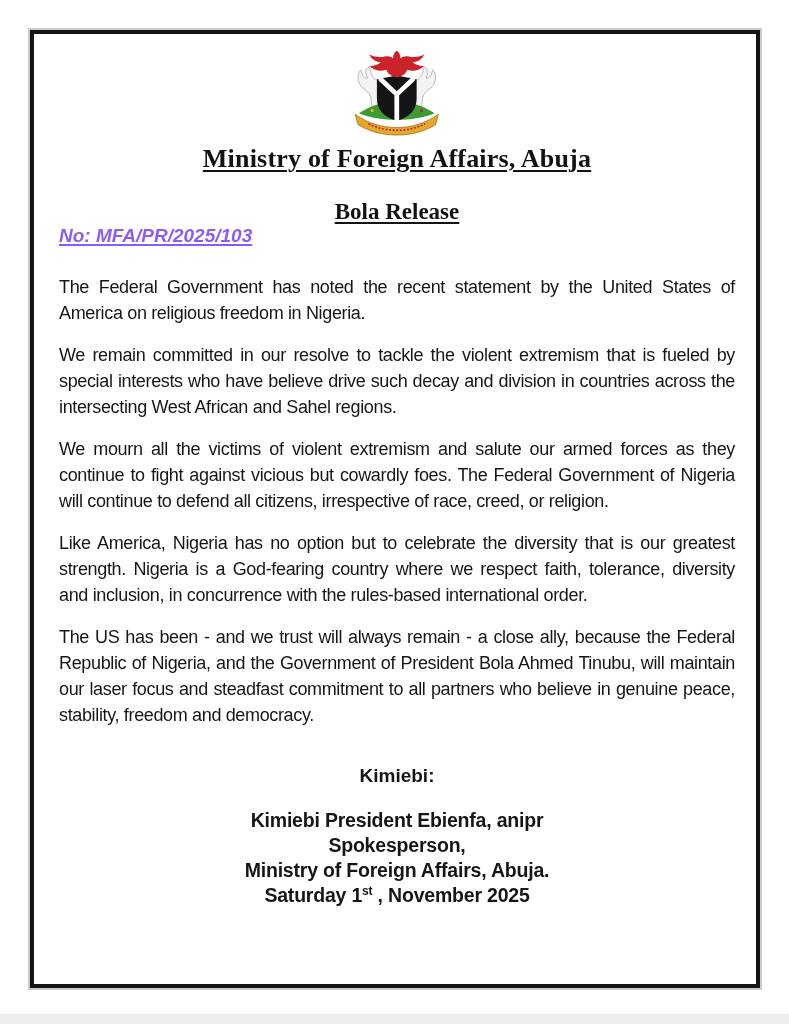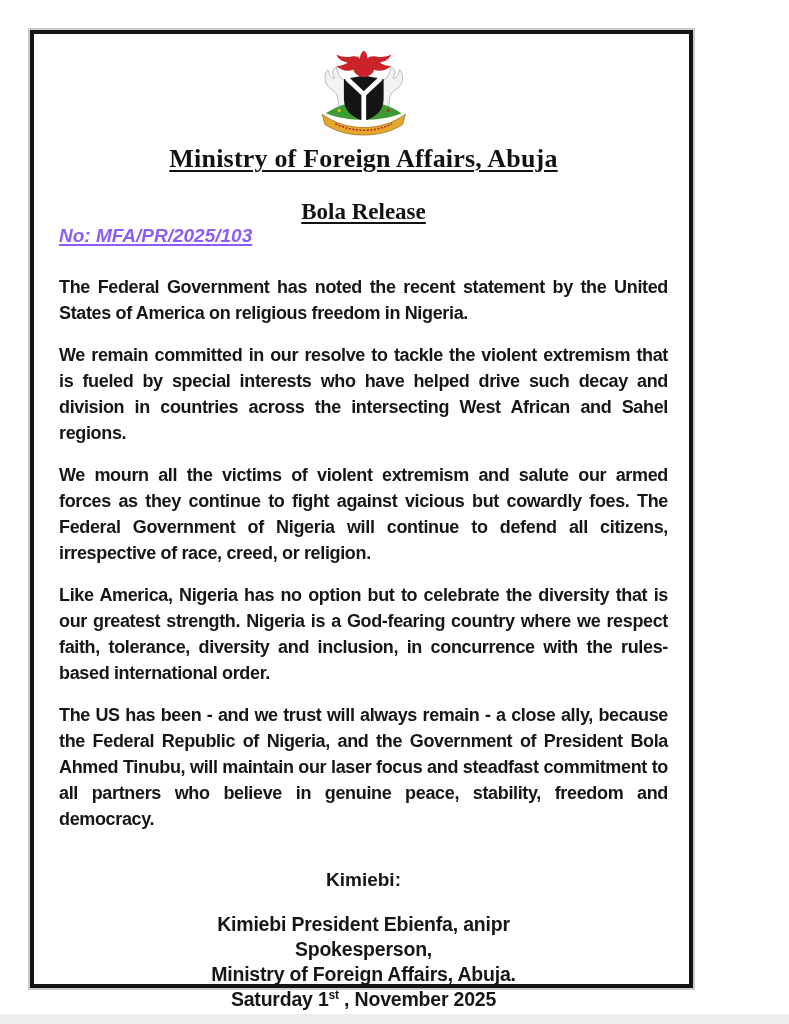--- a/index.html
+++ b/index.html
@@ -2,21 +2,21 @@
 <html><head>
 <meta charset="utf-8">
 <style>
   * { box-sizing: border-box; margin: 0; padding: 0; }
   html, body { width: 789px; height: 1024px; background: #ffffff; overflow: hidden; }
   body { font-family: "Liberation Sans", sans-serif; color: #1b1b1b; position: relative; }
 
   .frame {
     position: absolute;
     left: 30px; top: 30px;
-    width: 663px; height: 958px;
+    width: 730px; height: 958px;
     border: 4px solid #141414;
     box-shadow: 0 0 0 2px #cbcbcb;
     background: #ffffff;
     padding: 12px 21px 0 25px;
   }
 
   .crest { text-align: center; margin-top: 2px; height: 90px; }
   .crest svg { height: 88px; width: auto; }
 
   .doc-title {
@@ -46,21 +46,21 @@
     font-size: 19px; font-weight: bold; font-style: italic;
     text-decoration: underline;
     text-decoration-thickness: 2px;
     text-underline-offset: 2px;
     margin-top: 0;
     color: #8b5cf6;
   }
 
   .body-text {
     margin-top: 27px;
-    font-size: 18px; font-weight: bold;
+    font-size: 18px; font-weight: normal;
     letter-spacing: -0.35px;
     line-height: 26px;
     text-align: justify;
     color: #161616;
   }
   .body-text p { margin-bottom: 16px; }
 
   .signed-label {
     text-align: center;
     font-size: 19px; font-weight: bold;
@@ -117,21 +117,21 @@
   </div>
 
   <div class="doc-title">Ministry of Foreign Affairs, Abuja</div>
 
   <div class="doc-subtitle">Bola Release</div>
 
   <div class="ref-number">No: MFA/PR/2025/103</div>
 
   <div class="body-text">
     <p>The Federal Government has noted the recent statement by the United States of America on religious freedom in Nigeria.</p>
-    <p>We remain committed in our resolve to tackle the violent extremism that is fueled by special interests who have helped drive such decay and division in countries across the intersecting West African and Sahel regions.</p>
+    <p>We remain committed in our resolve to tackle the violent extremism that is fueled by special interests who have believe drive such decay and division in countries across the intersecting West African and Sahel regions.</p>
     <p>We mourn all the victims of violent extremism and salute our armed forces as they continue to fight against vicious but cowardly foes. The Federal Government of Nigeria will continue to defend all citizens, irrespective of race, creed, or religion.</p>
     <p>Like America, Nigeria has no option but to celebrate the diversity that is our greatest strength. Nigeria is a God-fearing country where we respect faith, tolerance, diversity and inclusion, in concurrence with the rules-based international order.</p>
     <p>The US has been - and we trust will always remain - a close ally, because the Federal Republic of Nigeria, and the Government of President Bola Ahmed Tinubu, will maintain our laser focus and steadfast commitment to all partners who believe in genuine peace, stability, freedom and democracy.</p>
   </div>
 
   <div class="signed-label">Kimiebi:</div>
 
   <div class="signature-block">
     <div>Kimiebi President Ebienfa, anipr</div>
     <div>Spokesperson,</div>

